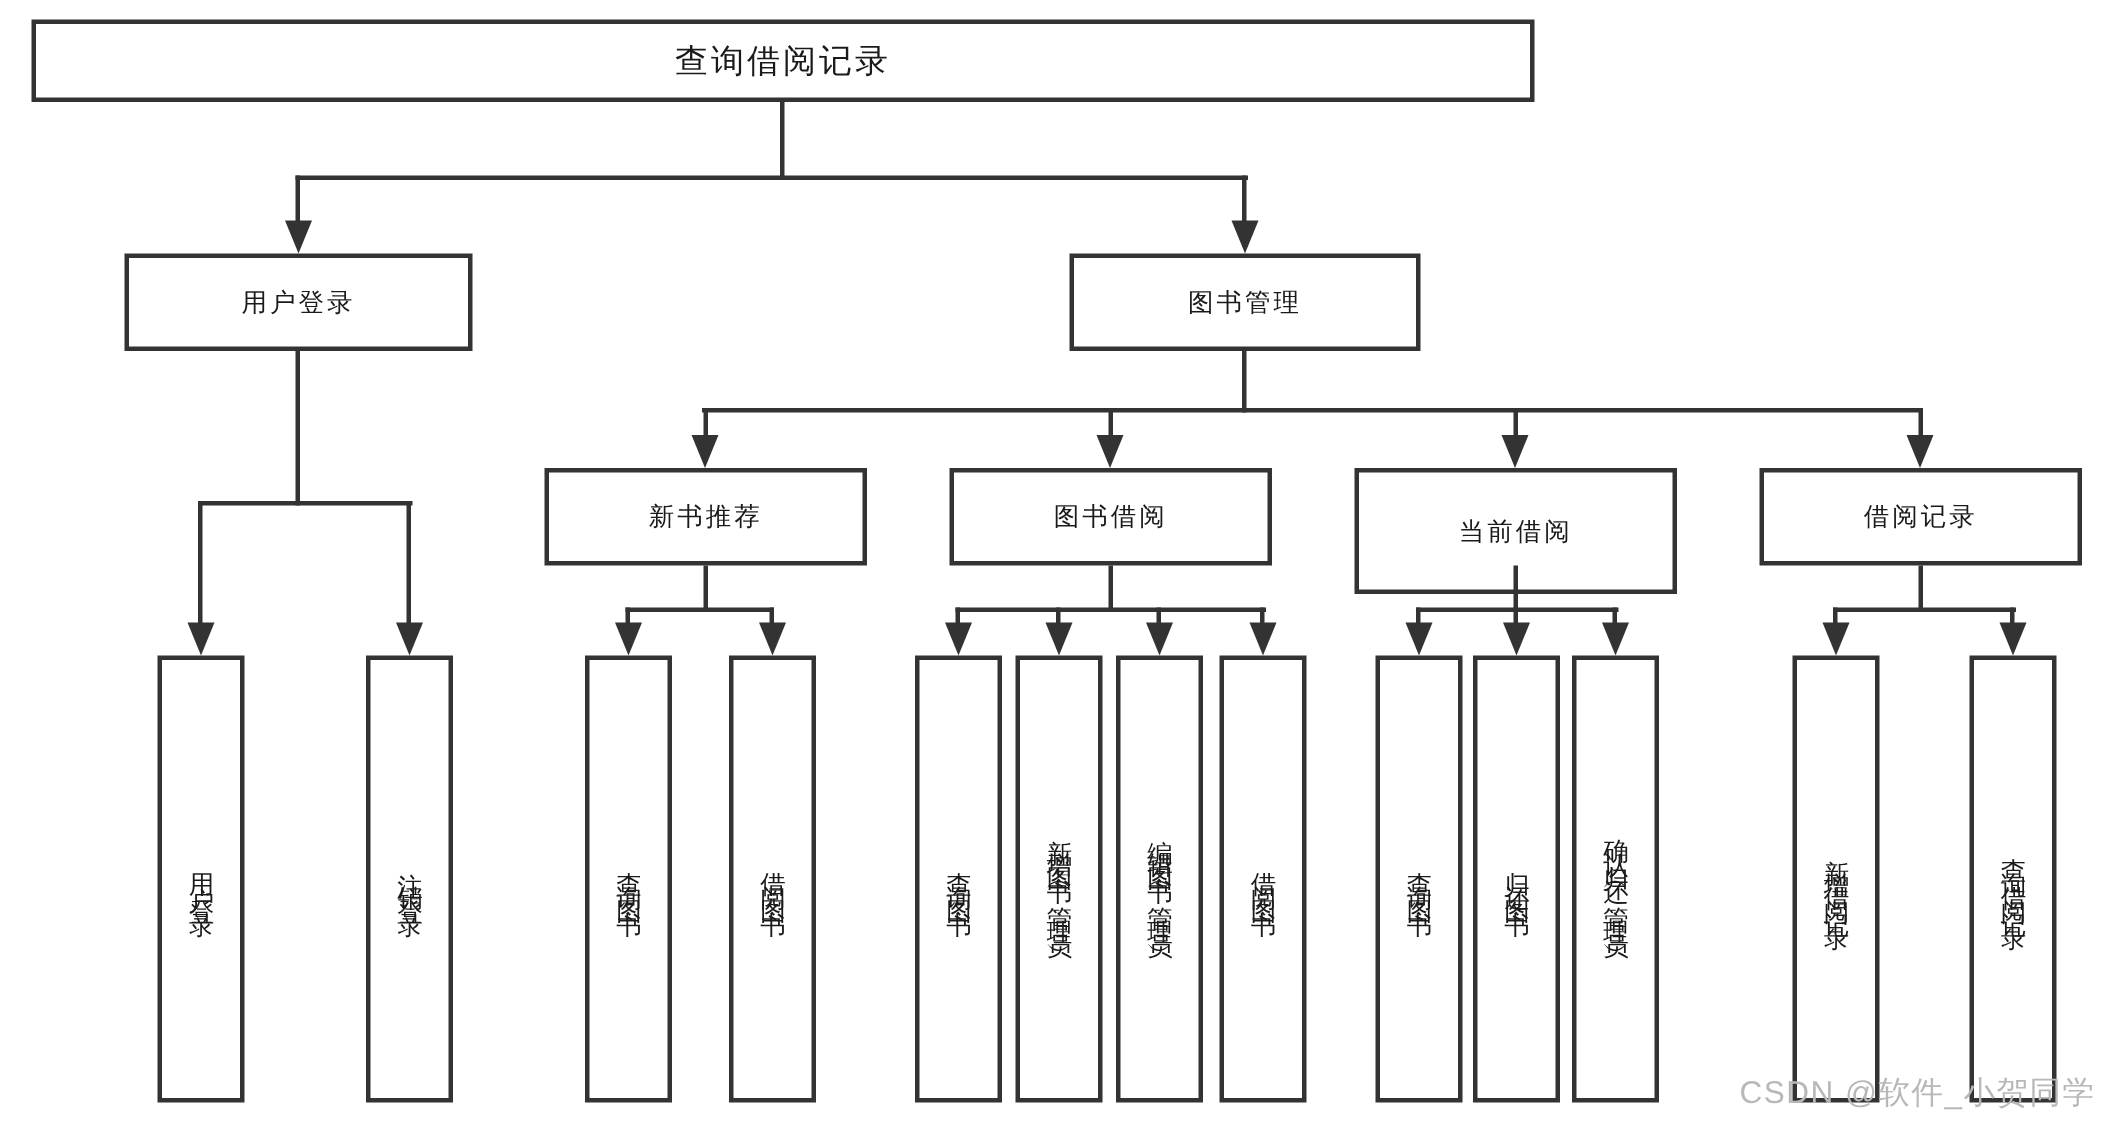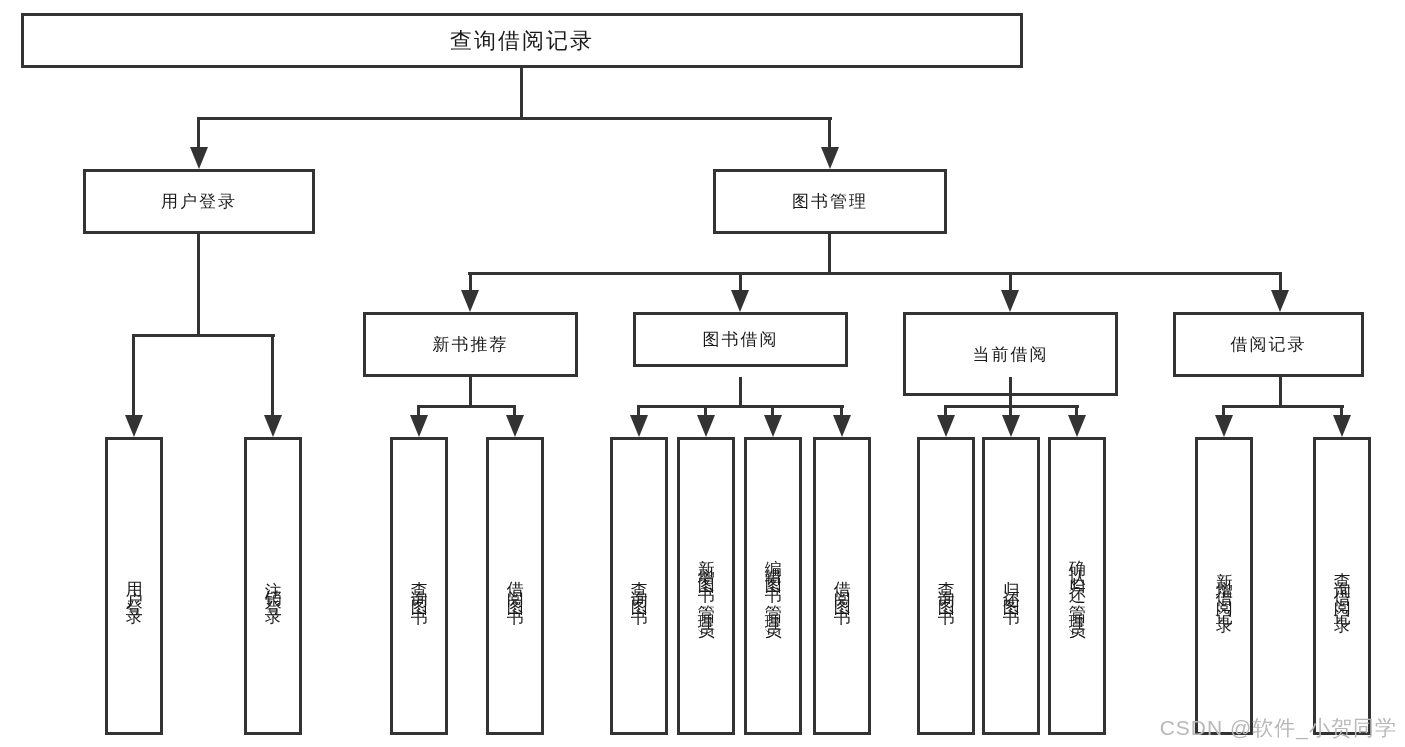--- a/index.html
+++ b/index.html
@@ -63,27 +63,27 @@
   <div class="node" style="left:83px;top:169px;width:232px;height:65px;">
     <span>用户登录</span>
   </div>
   <div class="node" style="left:713px;top:169px;width:234px;height:65px;">
     <span>图书管理</span>
   </div>
 
   <div class="node" style="left:363px;top:312px;width:215px;height:65px;">
     <span>新书推荐</span>
   </div>
-  <div class="node" style="left:633px;top:312px;width:215px;height:55px;">
+  <div class="node" style="left:633px;top:312px;width:215px;height:65px;">
     <span>图书借阅</span>
   </div>
   <div class="node" style="left:903px;top:312px;width:215px;height:84px;">
     <span>当前借阅</span>
   </div>
-  <div class="node" style="left:1173px;top:312px;width:191px;height:65px;">
+  <div class="node" style="left:1173px;top:312px;width:215px;height:65px;">
     <span>借阅记录</span>
   </div>
 
   <div class="node leaf" style="left:105px;top:437px;width:58px;height:298px;">
     <span>用户登录</span>
   </div>
   <div class="node leaf" style="left:244px;top:437px;width:58px;height:298px;">
     <span>注销登录</span>
   </div>
 

